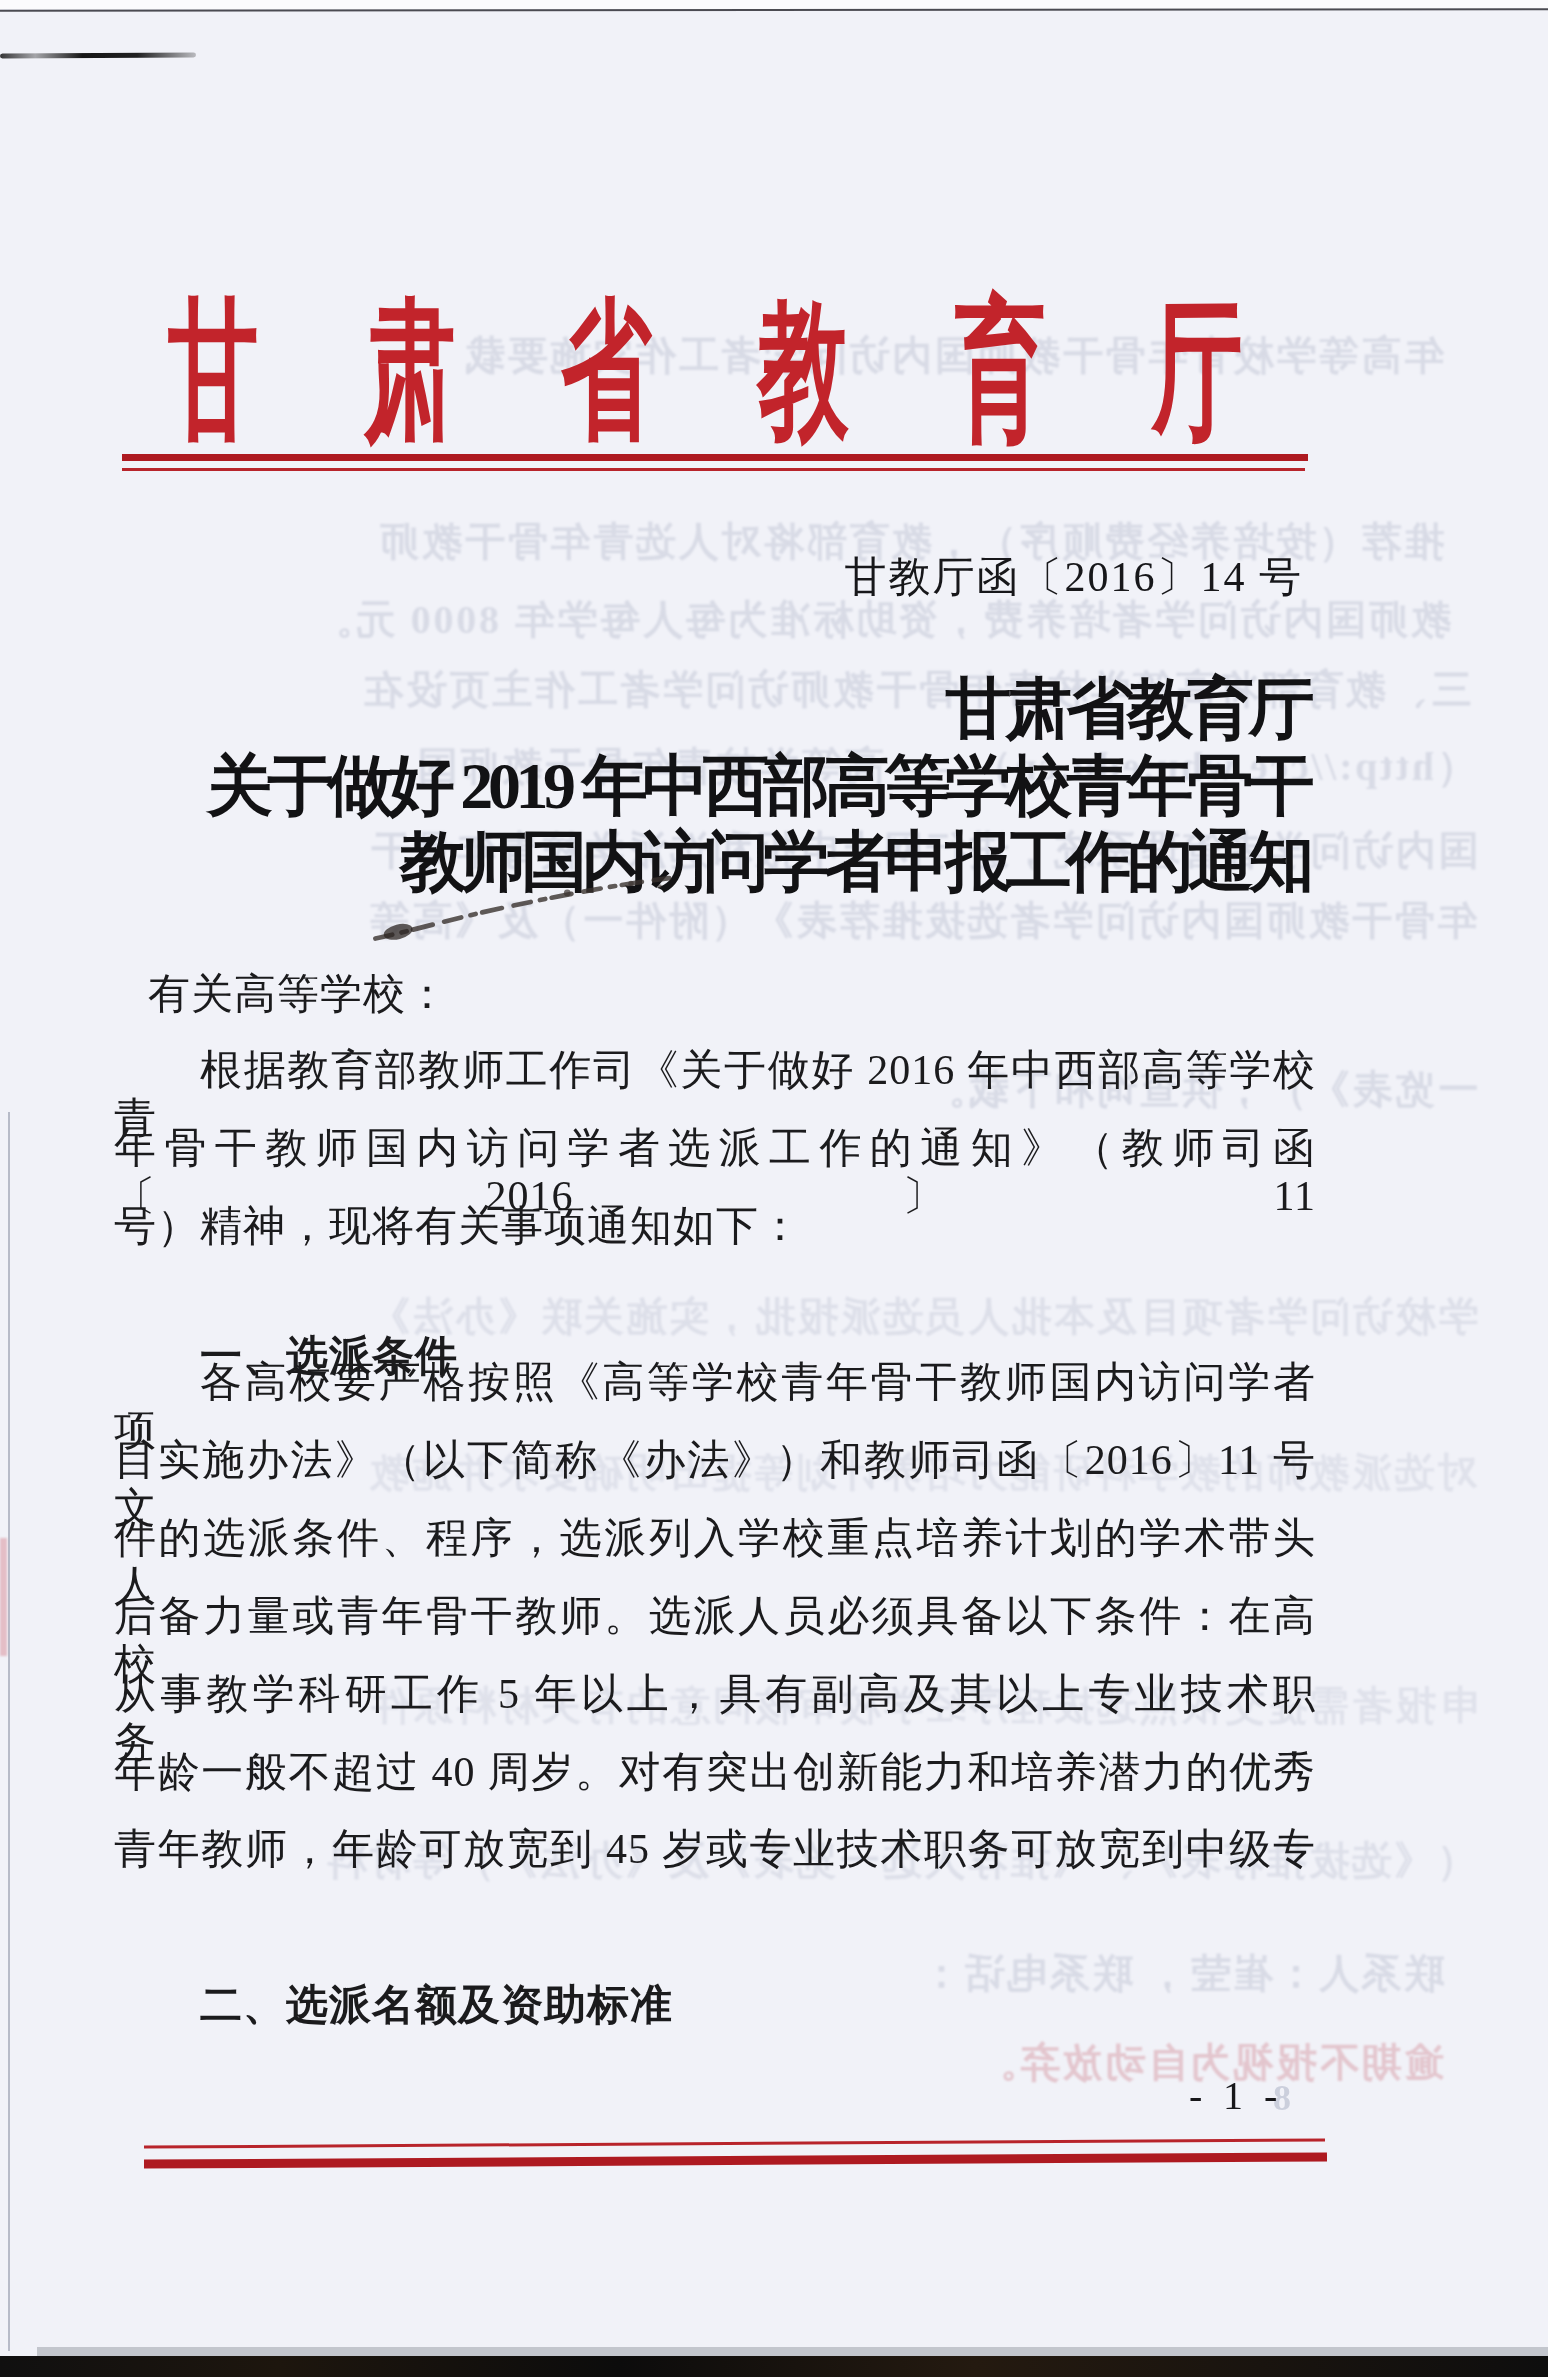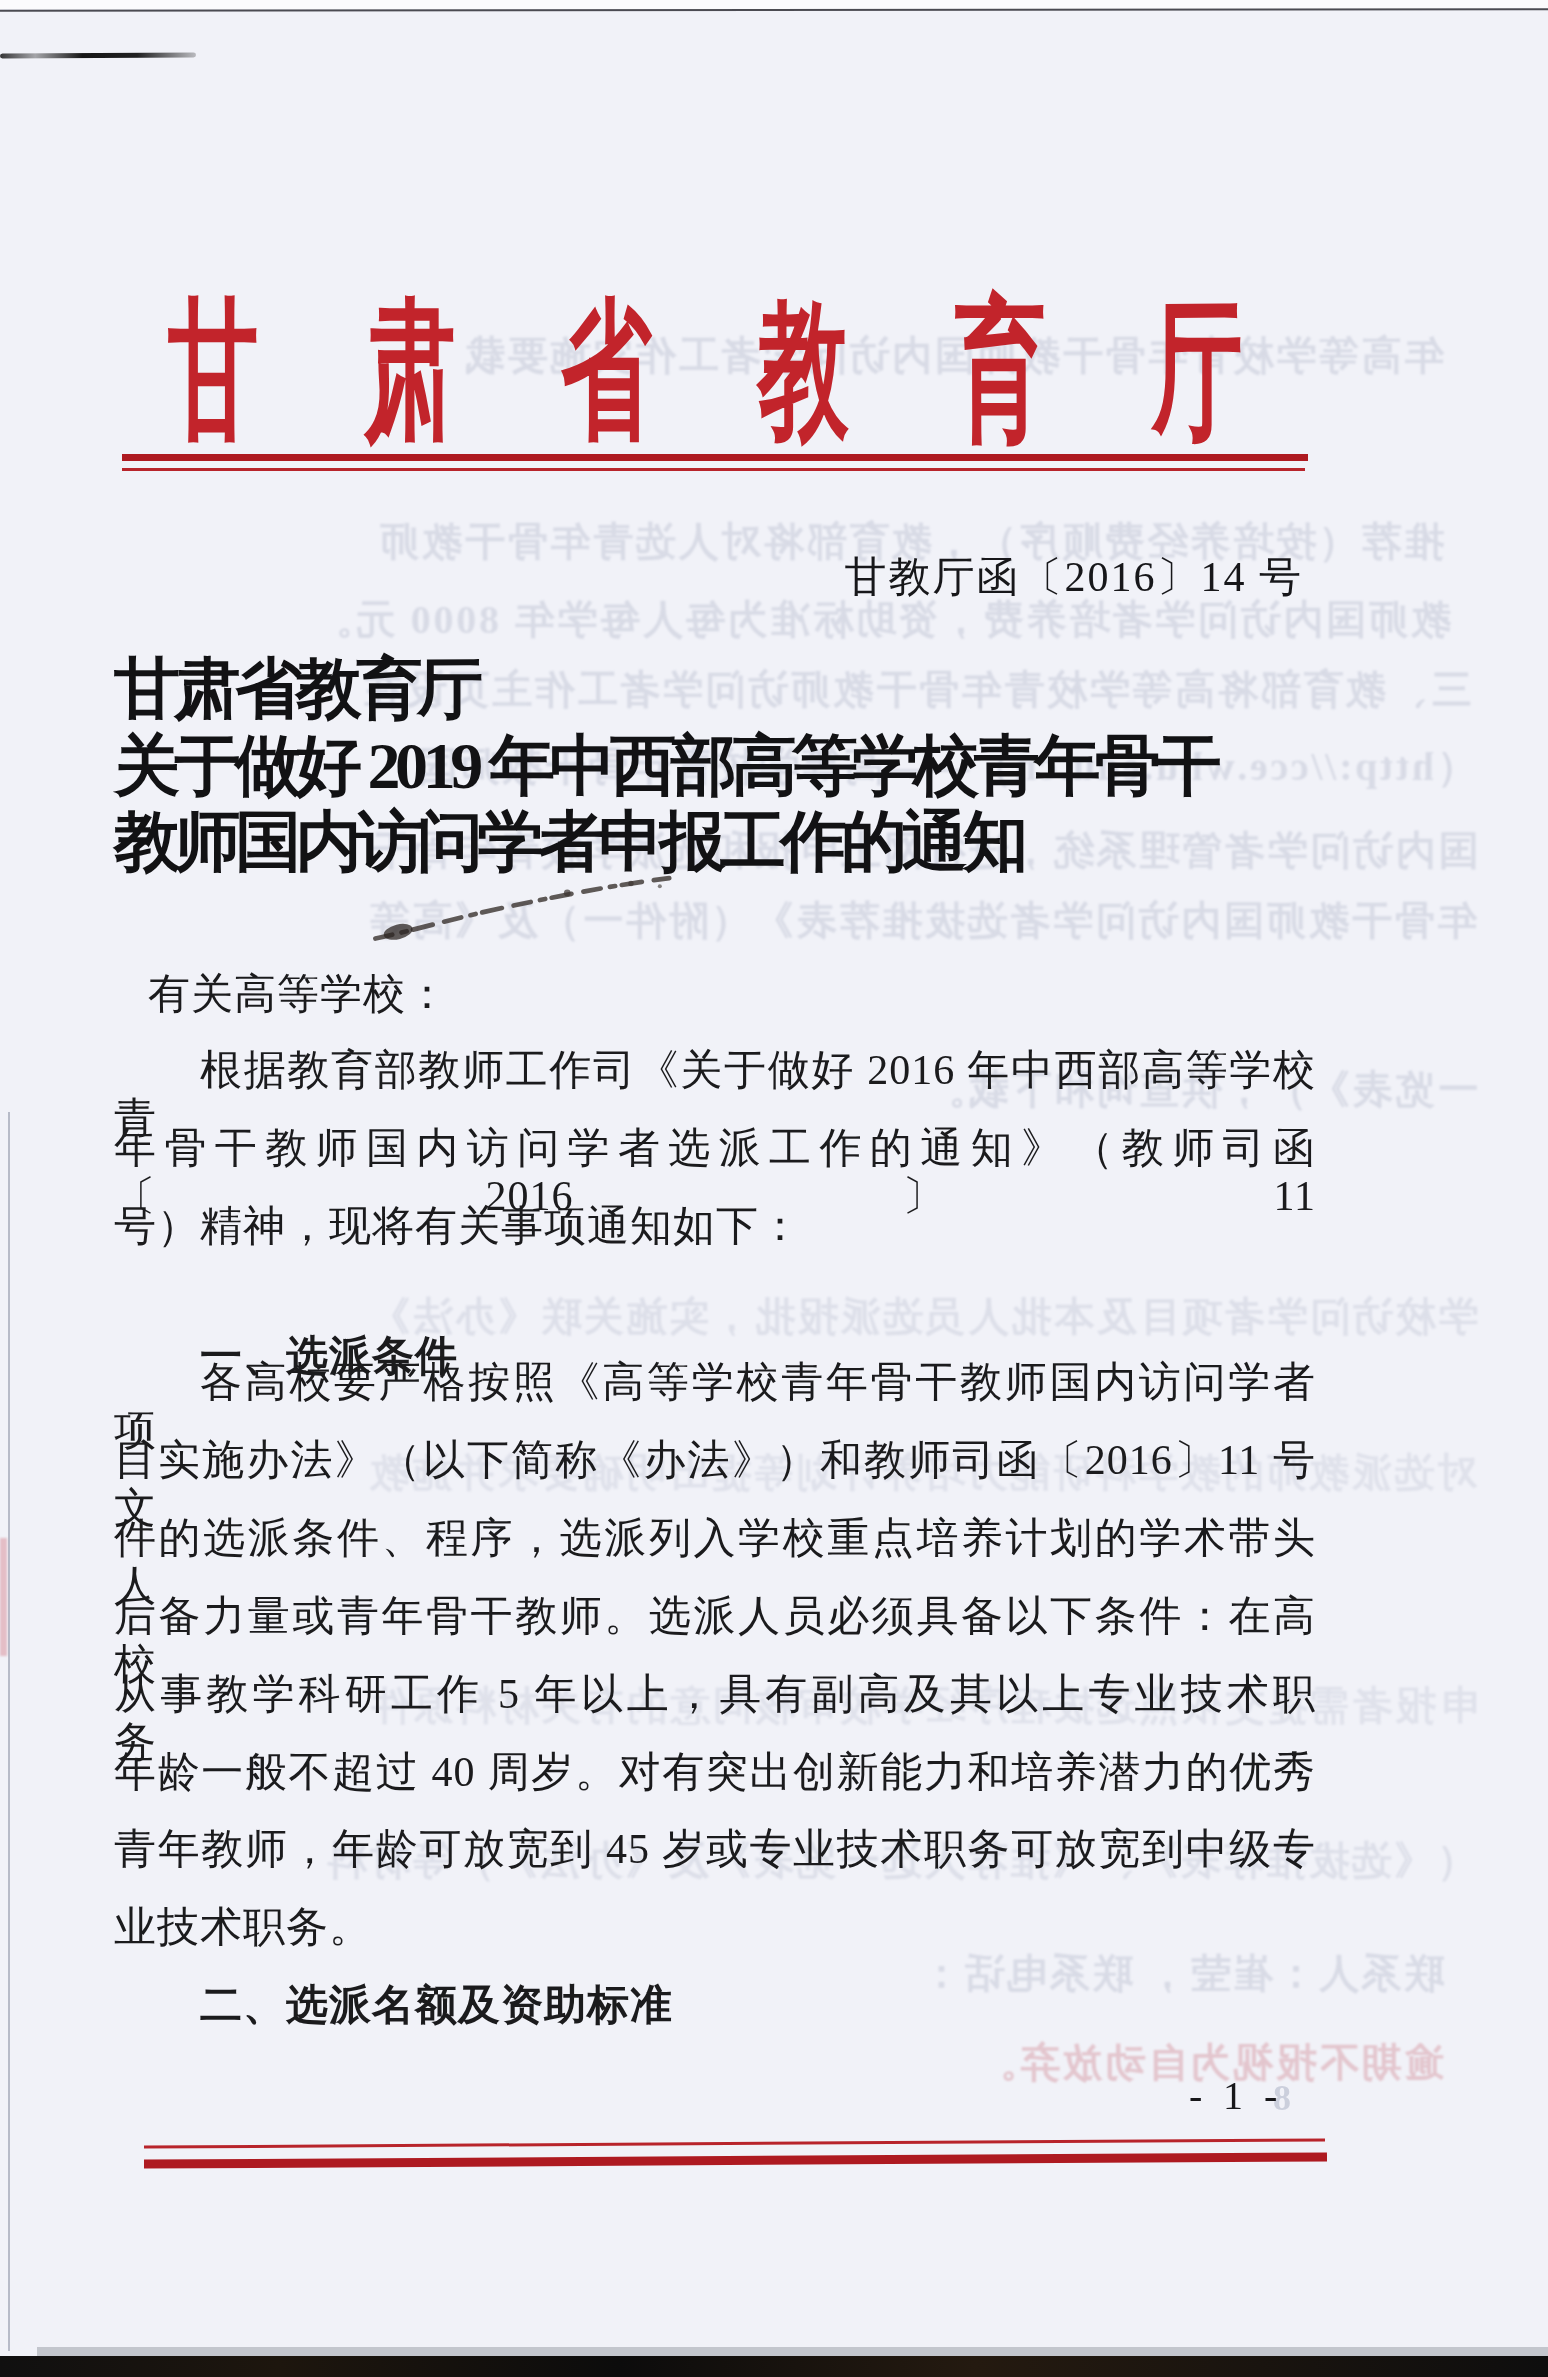--- a/index.html
+++ b/index.html
@@ -19,22 +19,22 @@
   
   .hd-char{position:absolute;top:296px;width:151px;height:151px;line-height:151px;text-align:center;
            font-size:151px;font-weight:700;color:#c2242b;transform:scaleX(.6);transform-origin:left center;
            font-family:"Liberation Serif","DejaVu Serif",serif;}
   .rule-thick{position:absolute;left:122px;top:454px;width:1186px;height:7.4px;background:#ae1a21;}
   .rule-thin{position:absolute;left:122px;top:468px;width:1183px;height:2.7px;background:#b8242b;}
   
   .doc-no{position:absolute;left:114px;top:549px;width:1189px;text-align:right;font-size:42px;
           letter-spacing:2px;color:#17171a;}
   
-  .title-line{position:absolute;left:114px;width:1195px;text-align:left;font-size:66px;font-weight:700;
-              letter-spacing:-5.4px;color:#121214;line-height:77px;}
+  .title-line{position:absolute;left:114px;width:1195px;text-align:right;font-size:66px;font-weight:700;
+              letter-spacing:-5.4px;color:#121214;line-height:77px;margin-top:20px;}
   .t1{top:650px;} .t2{top:727px;} .t3{top:803px;}
   
   .bline{position:absolute;left:114px;width:1202px;font-size:42px;line-height:48px;letter-spacing:1px;color:#1b1b1d;}
   .just{text-align:justify;text-align-last:justify;text-justify:inter-ideograph;}
   .indent{text-indent:86px;}
   .bold{font-weight:700;}
   .salutation{top:970px;margin-left:34px;}
   .l0{top:1046px;} .l1{top:1124px;} .l2{top:1202px;} .l3{top:1332px;}
   .l4{top:1358px;} .l5{top:1436px;} .l6{top:1514px;} .l7{top:1592px;}
   .l8{top:1670px;} .l9{top:1748px;} .l10{top:1825px;} .l11{top:1903px;}
@@ -109,21 +109,20 @@
   <div class="bline l1 just">年骨干教师国内访问学者选派工作的通知》（教师司函〔2016〕11</div>
   <div class="bline l2">号）精神，现将有关事项通知如下：</div>
   <div class="bline l3 indent bold">一、选派条件</div>
   <div class="bline l4 indent just">各高校要严格按照《高等学校青年骨干教师国内访问学者项</div>
   <div class="bline l5 just">目实施办法》（以下简称《办法》）和教师司函〔2016〕11 号文</div>
   <div class="bline l6 just">件的选派条件、程序，选派列入学校重点培养计划的学术带头人</div>
   <div class="bline l7 just">后备力量或青年骨干教师。选派人员必须具备以下条件：在高校</div>
   <div class="bline l8 just">从事教学科研工作 5 年以上，具有副高及其以上专业技术职务，</div>
   <div class="bline l9 just">年龄一般不超过 40 周岁。对有突出创新能力和培养潜力的优秀</div>
   <div class="bline l10 just">青年教师，年龄可放宽到 45 岁或专业技术职务可放宽到中级专</div>
-  <div class="bline l11">业技术职务。</div>
   <div class="bline l12 indent bold">二、选派名额及资助标准</div>
 
   <div class="page-no">- 1 -</div>
 
   <div class="f-thin"></div>
   <div class="f-thick"></div>
   <div class="gray-band"></div>
   <div class="bottom-strip"></div>
 
 </div>

